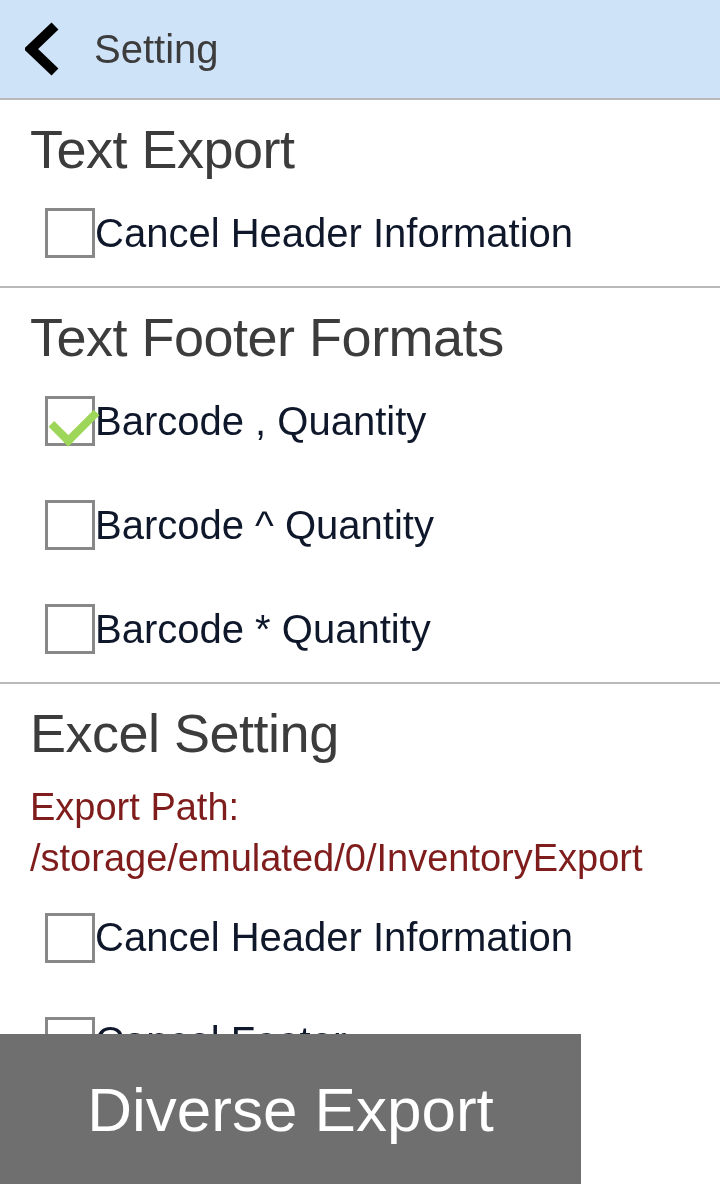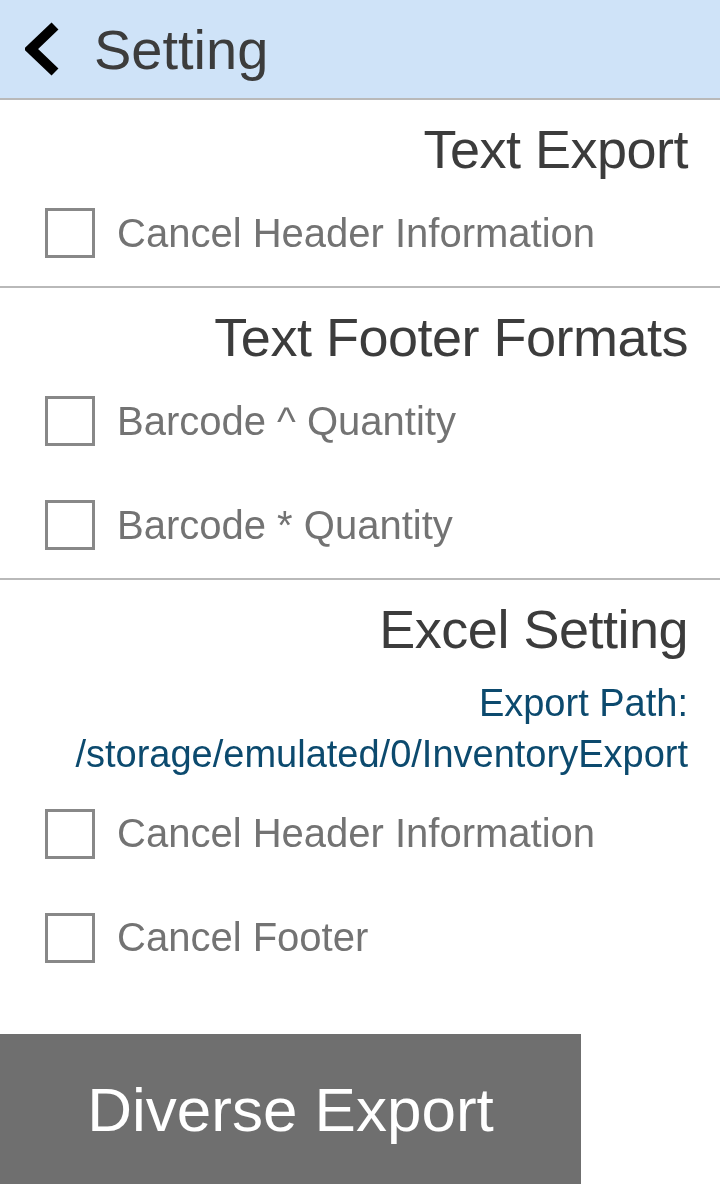--- a/index.html
+++ b/index.html
@@ -22,45 +22,44 @@
     .back-icon {
       width: 40px;
       height: 60px;
       cursor: pointer;
       display: flex;
       align-items: center;
       justify-content: center;
     }
     .back-icon svg { display: block; }
     .header-title {
-      font-size: 56px;
+      font-size: 40px;
       color: #3c3c3c;
       margin-left: 32px;
       font-weight: 400;
     }
     .content {
       height: 934px;
       overflow: hidden;
     }
     .section {
       padding: 18px 32px 22px 30px;
       border-bottom: 2px solid #b9b9b9;
-      text-align: right;
     }
     .section:last-of-type { border-bottom: none; }
     .section-title {
       font-size: 54px;
       color: #3c3c3c;
       font-weight: 400;
       margin-bottom: 28px;
       letter-spacing: -0.5px;
     }
     .subtext {
       font-size: 38px;
-      color: #0c4a6e;
+      color: #7f1d1d;
       margin-top: -10px;
       margin-bottom: 28px;
       line-height: 1.35;
     }
     .option {
       display: flex;
       align-items: center;
       margin-bottom: 54px;
       margin-left: 15px;
       cursor: pointer;
@@ -80,22 +79,22 @@
       left: 4px;
       top: 8px;
       width: 36px;
       height: 20px;
       border-left: 8px solid #9ed65a;
       border-bottom: 8px solid #9ed65a;
       transform: rotate(-45deg);
     }
     .option-label {
       font-size: 40px;
-      color: #737373;
-      margin-left: 22px;
+      color: #0f172a;
+      margin-left: 0;
       font-weight: 400;
     }
     .footer {
       position: absolute;
       bottom: 0;
       left: 0;
       width: 581px;
       height: 150px;
       background: #6f6f6f;
       display: flex;
@@ -126,20 +125,24 @@
     <div class="section-title">Text Export</div>
     <div class="option">
       <div class="checkbox"></div>
       <div class="option-label">Cancel Header Information</div>
     </div>
   </div>
 
   <div class="section">
     <div class="section-title">Text Footer Formats</div>
     <div class="option">
+      <div class="checkbox checked"></div>
+      <div class="option-label">Barcode , Quantity</div>
+    </div>
+    <div class="option">
       <div class="checkbox"></div>
       <div class="option-label">Barcode ^ Quantity</div>
     </div>
     <div class="option">
       <div class="checkbox"></div>
       <div class="option-label">Barcode * Quantity</div>
     </div>
   </div>
 
   <div class="section">

